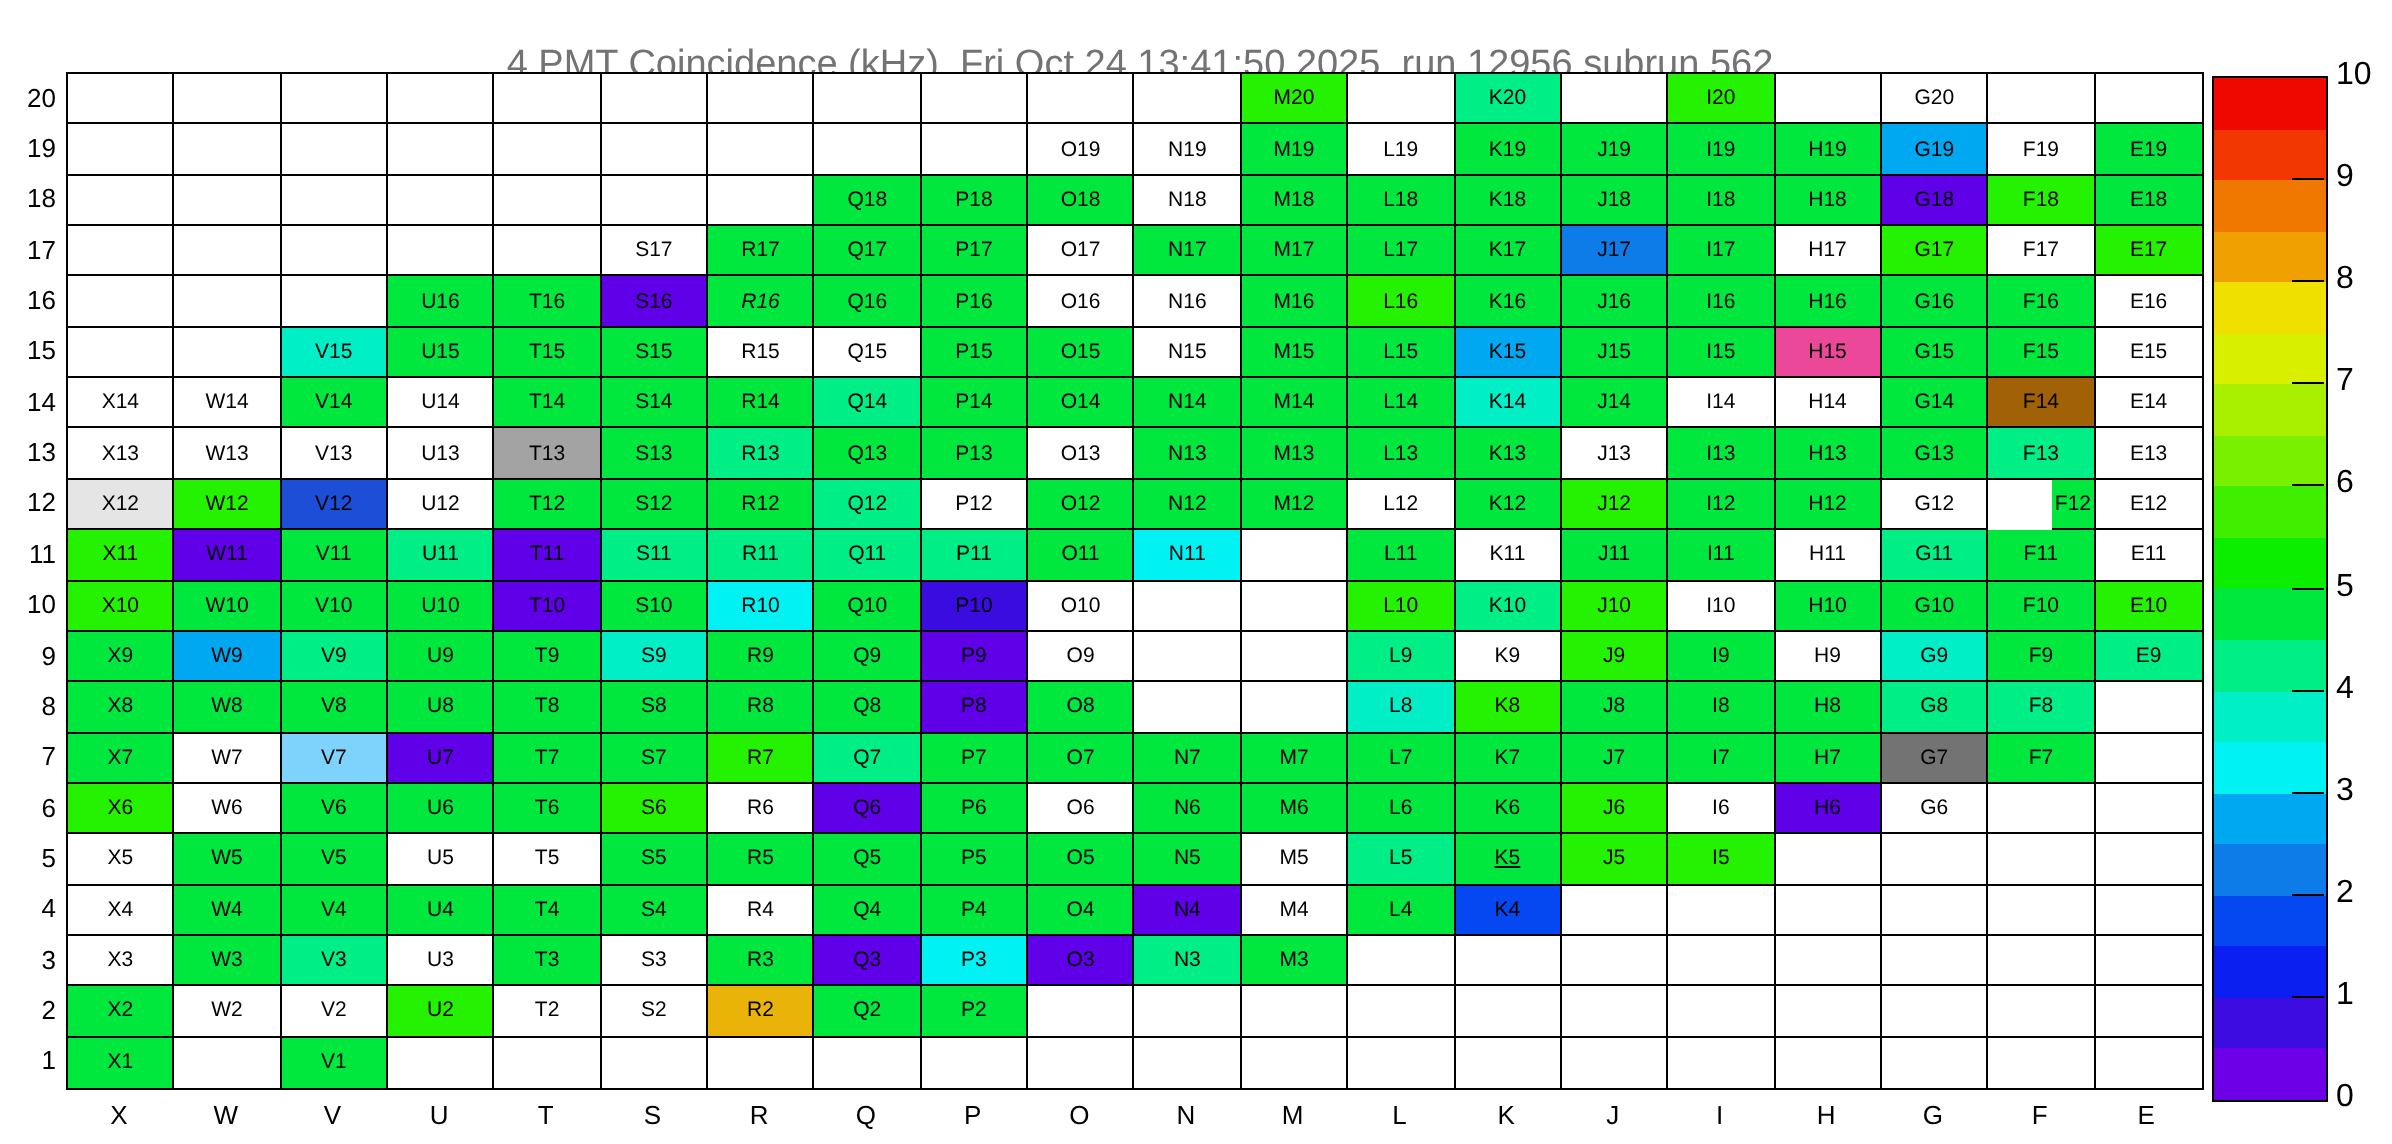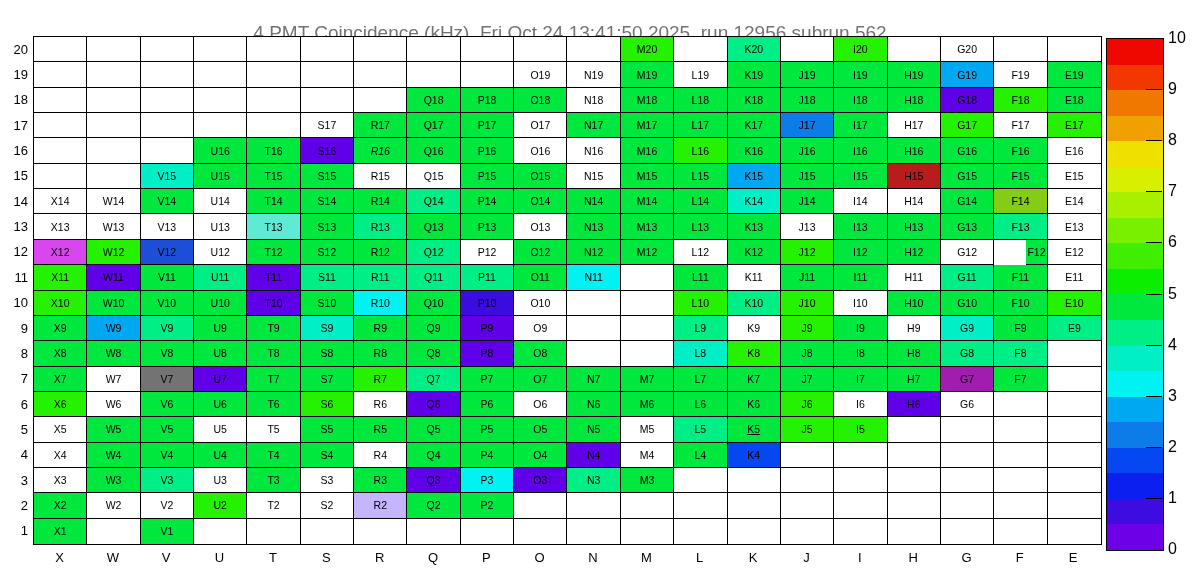--- a/index.html
+++ b/index.html
@@ -157,21 +157,21 @@
       <div class="cell" style="background: rgb(255, 255, 255);">R15</div>
       <div class="cell" style="background: rgb(255, 255, 255);">Q15</div>
       <div class="cell" style="background: rgb(0, 231, 62);">P15</div>
       <div class="cell" style="background: rgb(0, 231, 62);">O15</div>
       <div class="cell" style="background: rgb(255, 255, 255);">N15</div>
       <div class="cell" style="background: rgb(0, 231, 62);">M15</div>
       <div class="cell" style="background: rgb(0, 231, 62);">L15</div>
       <div class="cell" style="background: rgb(0, 168, 242);">K15</div>
       <div class="cell" style="background: rgb(0, 231, 62);">J15</div>
       <div class="cell" style="background: rgb(0, 231, 62);">I15</div>
-      <div class="cell" style="background: #b91c1c;">H15</div>
+      <div class="cell" style="background: #ec4899;">H15</div>
       <div class="cell" style="background: rgb(0, 231, 62);">G15</div>
       <div class="cell" style="background: rgb(0, 231, 62);">F15</div>
       <div class="cell" style="background: rgb(255, 255, 255);">E15</div>
       <div class="cell" style="background: rgb(255, 255, 255);">X14</div>
       <div class="cell" style="background: rgb(255, 255, 255);">W14</div>
       <div class="cell" style="background: rgb(0, 231, 62);">V14</div>
       <div class="cell" style="background: rgb(255, 255, 255);">U14</div>
       <div class="cell" style="background: rgb(0, 231, 62);">T14</div>
       <div class="cell" style="background: rgb(0, 231, 62);">S14</div>
       <div class="cell" style="background: rgb(0, 231, 62);">R14</div>
@@ -179,43 +179,43 @@
       <div class="cell" style="background: rgb(0, 231, 62);">P14</div>
       <div class="cell" style="background: rgb(0, 231, 62);">O14</div>
       <div class="cell" style="background: rgb(0, 231, 62);">N14</div>
       <div class="cell" style="background: rgb(0, 231, 62);">M14</div>
       <div class="cell" style="background: rgb(0, 231, 62);">L14</div>
       <div class="cell" style="background: rgb(0, 239, 198);">K14</div>
       <div class="cell" style="background: rgb(0, 231, 62);">J14</div>
       <div class="cell" style="background: rgb(255, 255, 255);">I14</div>
       <div class="cell" style="background: rgb(255, 255, 255);">H14</div>
       <div class="cell" style="background: rgb(0, 231, 62);">G14</div>
-      <div class="cell" style="background: #84cc16;">F14</div>
+      <div class="cell" style="background: #a16207;">F14</div>
       <div class="cell" style="background: rgb(255, 255, 255);">E14</div>
       <div class="cell" style="background: rgb(255, 255, 255);">X13</div>
       <div class="cell" style="background: rgb(255, 255, 255);">W13</div>
       <div class="cell" style="background: rgb(255, 255, 255);">V13</div>
       <div class="cell" style="background: rgb(255, 255, 255);">U13</div>
-      <div class="cell" style="background: #5eead4;">T13</div>
+      <div class="cell" style="background: #a3a3a3;">T13</div>
       <div class="cell" style="background: rgb(0, 231, 62);">S13</div>
       <div class="cell" style="background: rgb(0, 238, 134);">R13</div>
       <div class="cell" style="background: rgb(0, 231, 62);">Q13</div>
       <div class="cell" style="background: rgb(0, 231, 62);">P13</div>
       <div class="cell" style="background: rgb(255, 255, 255);">O13</div>
       <div class="cell" style="background: rgb(0, 231, 62);">N13</div>
       <div class="cell" style="background: rgb(0, 231, 62);">M13</div>
       <div class="cell" style="background: rgb(0, 231, 62);">L13</div>
       <div class="cell" style="background: rgb(0, 231, 62);">K13</div>
       <div class="cell" style="background: rgb(255, 255, 255);">J13</div>
       <div class="cell" style="background: rgb(0, 231, 62);">I13</div>
       <div class="cell" style="background: rgb(0, 231, 62);">H13</div>
       <div class="cell" style="background: rgb(0, 231, 62);">G13</div>
       <div class="cell" style="background: rgb(0, 238, 134);">F13</div>
       <div class="cell" style="background: rgb(255, 255, 255);">E13</div>
-      <div class="cell" style="background: #d946ef;">X12</div>
+      <div class="cell" style="background: #e5e5e5;">X12</div>
       <div class="cell" style="background: rgb(37, 242, 0);">W12</div>
       <div class="cell" style="background: #1d4ed8;">V12</div>
       <div class="cell" style="background: rgb(255, 255, 255);">U12</div>
       <div class="cell" style="background: rgb(0, 231, 62);">T12</div>
       <div class="cell" style="background: rgb(0, 231, 62);">S12</div>
       <div class="cell" style="background: rgb(0, 231, 62);">R12</div>
       <div class="cell" style="background: rgb(0, 238, 134);">Q12</div>
       <div class="cell" style="background: rgb(255, 255, 255);">P12</div>
       <div class="cell" style="background: rgb(0, 231, 62);">O12</div>
       <div class="cell" style="background: rgb(0, 231, 62);">N12</div>
@@ -303,36 +303,36 @@
       <div class="cell" style="background: rgb(0, 239, 198);">L8</div>
       <div class="cell" style="background: rgb(37, 242, 0);">K8</div>
       <div class="cell" style="background: rgb(0, 231, 62);">J8</div>
       <div class="cell" style="background: rgb(0, 231, 62);">I8</div>
       <div class="cell" style="background: rgb(0, 231, 62);">H8</div>
       <div class="cell" style="background: rgb(0, 238, 134);">G8</div>
       <div class="cell" style="background: rgb(0, 238, 134);">F8</div>
       <div class="cell" style="background: rgb(255, 255, 255);"></div>
       <div class="cell" style="background: rgb(0, 231, 62);">X7</div>
       <div class="cell" style="background: rgb(255, 255, 255);">W7</div>
-      <div class="cell" style="background: #737373;">V7</div>
+      <div class="cell" style="background: #7dd3fc;">V7</div>
       <div class="cell" style="background: rgb(95, 0, 232);">U7</div>
       <div class="cell" style="background: rgb(0, 231, 62);">T7</div>
       <div class="cell" style="background: rgb(0, 231, 62);">S7</div>
       <div class="cell" style="background: rgb(37, 242, 0);">R7</div>
       <div class="cell" style="background: rgb(0, 238, 134);">Q7</div>
       <div class="cell" style="background: rgb(0, 231, 62);">P7</div>
       <div class="cell" style="background: rgb(0, 231, 62);">O7</div>
       <div class="cell" style="background: rgb(0, 231, 62);">N7</div>
       <div class="cell" style="background: rgb(0, 231, 62);">M7</div>
       <div class="cell" style="background: rgb(0, 231, 62);">L7</div>
       <div class="cell" style="background: rgb(0, 231, 62);">K7</div>
       <div class="cell" style="background: rgb(0, 231, 62);">J7</div>
       <div class="cell" style="background: rgb(0, 231, 62);">I7</div>
       <div class="cell" style="background: rgb(0, 231, 62);">H7</div>
-      <div class="cell" style="background: #a21caf; text-align: right;">G7</div>
+      <div class="cell" style="background: #737373; text-align: right;">G7</div>
       <div class="cell" style="background: rgb(0, 231, 62);">F7</div>
       <div class="cell" style="background: rgb(255, 255, 255);"></div>
       <div class="cell" style="background: rgb(37, 242, 0);">X6</div>
       <div class="cell" style="background: rgb(255, 255, 255);">W6</div>
       <div class="cell" style="background: rgb(0, 231, 62);">V6</div>
       <div class="cell" style="background: rgb(0, 231, 62);">U6</div>
       <div class="cell" style="background: rgb(0, 231, 62);">T6</div>
       <div class="cell" style="background: rgb(37, 242, 0);">S6</div>
       <div class="cell" style="background: rgb(255, 255, 255);">R6</div>
       <div class="cell" style="background: rgb(95, 0, 232);">Q6</div>
@@ -407,21 +407,21 @@
       <div class="cell" style="background: rgb(255, 255, 255);"></div>
       <div class="cell" style="background: rgb(255, 255, 255);"></div>
       <div class="cell" style="background: rgb(255, 255, 255);"></div>
       <div class="cell" style="background: rgb(255, 255, 255);"></div>
       <div class="cell" style="background: rgb(0, 231, 62);">X2</div>
       <div class="cell" style="background: rgb(255, 255, 255);">W2</div>
       <div class="cell" style="background: rgb(255, 255, 255);">V2</div>
       <div class="cell" style="background: rgb(37, 242, 0);">U2</div>
       <div class="cell" style="background: rgb(255, 255, 255);">T2</div>
       <div class="cell" style="background: rgb(255, 255, 255);">S2</div>
-      <div class="cell" style="background: #c4b5fd;">R2</div>
+      <div class="cell" style="background: #eab308;">R2</div>
       <div class="cell" style="background: rgb(0, 231, 62);">Q2</div>
       <div class="cell" style="background: rgb(0, 231, 62);">P2</div>
       <div class="cell" style="background: rgb(255, 255, 255);"></div>
       <div class="cell" style="background: rgb(255, 255, 255);"></div>
       <div class="cell" style="background: rgb(255, 255, 255);"></div>
       <div class="cell" style="background: rgb(255, 255, 255);"></div>
       <div class="cell" style="background: rgb(255, 255, 255);"></div>
       <div class="cell" style="background: rgb(255, 255, 255);"></div>
       <div class="cell" style="background: rgb(255, 255, 255);"></div>
       <div class="cell" style="background: rgb(255, 255, 255);"></div>

